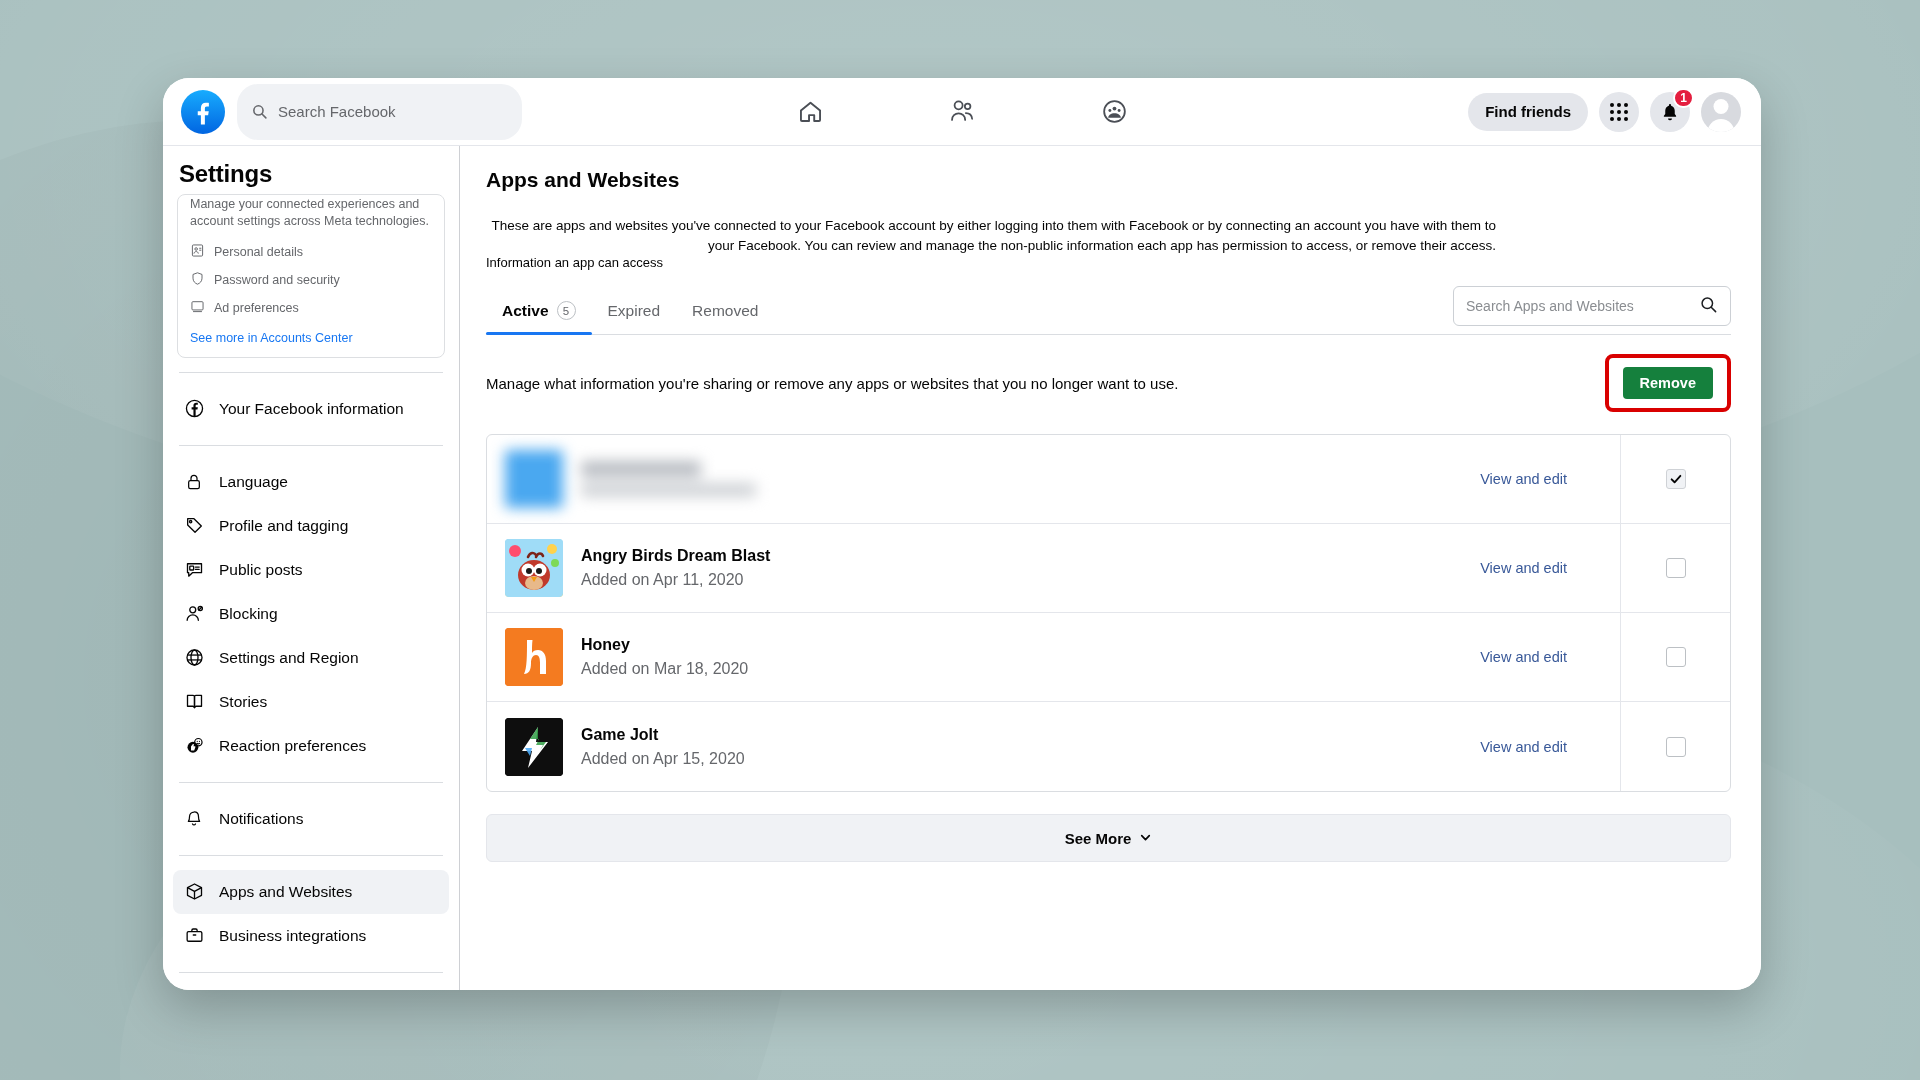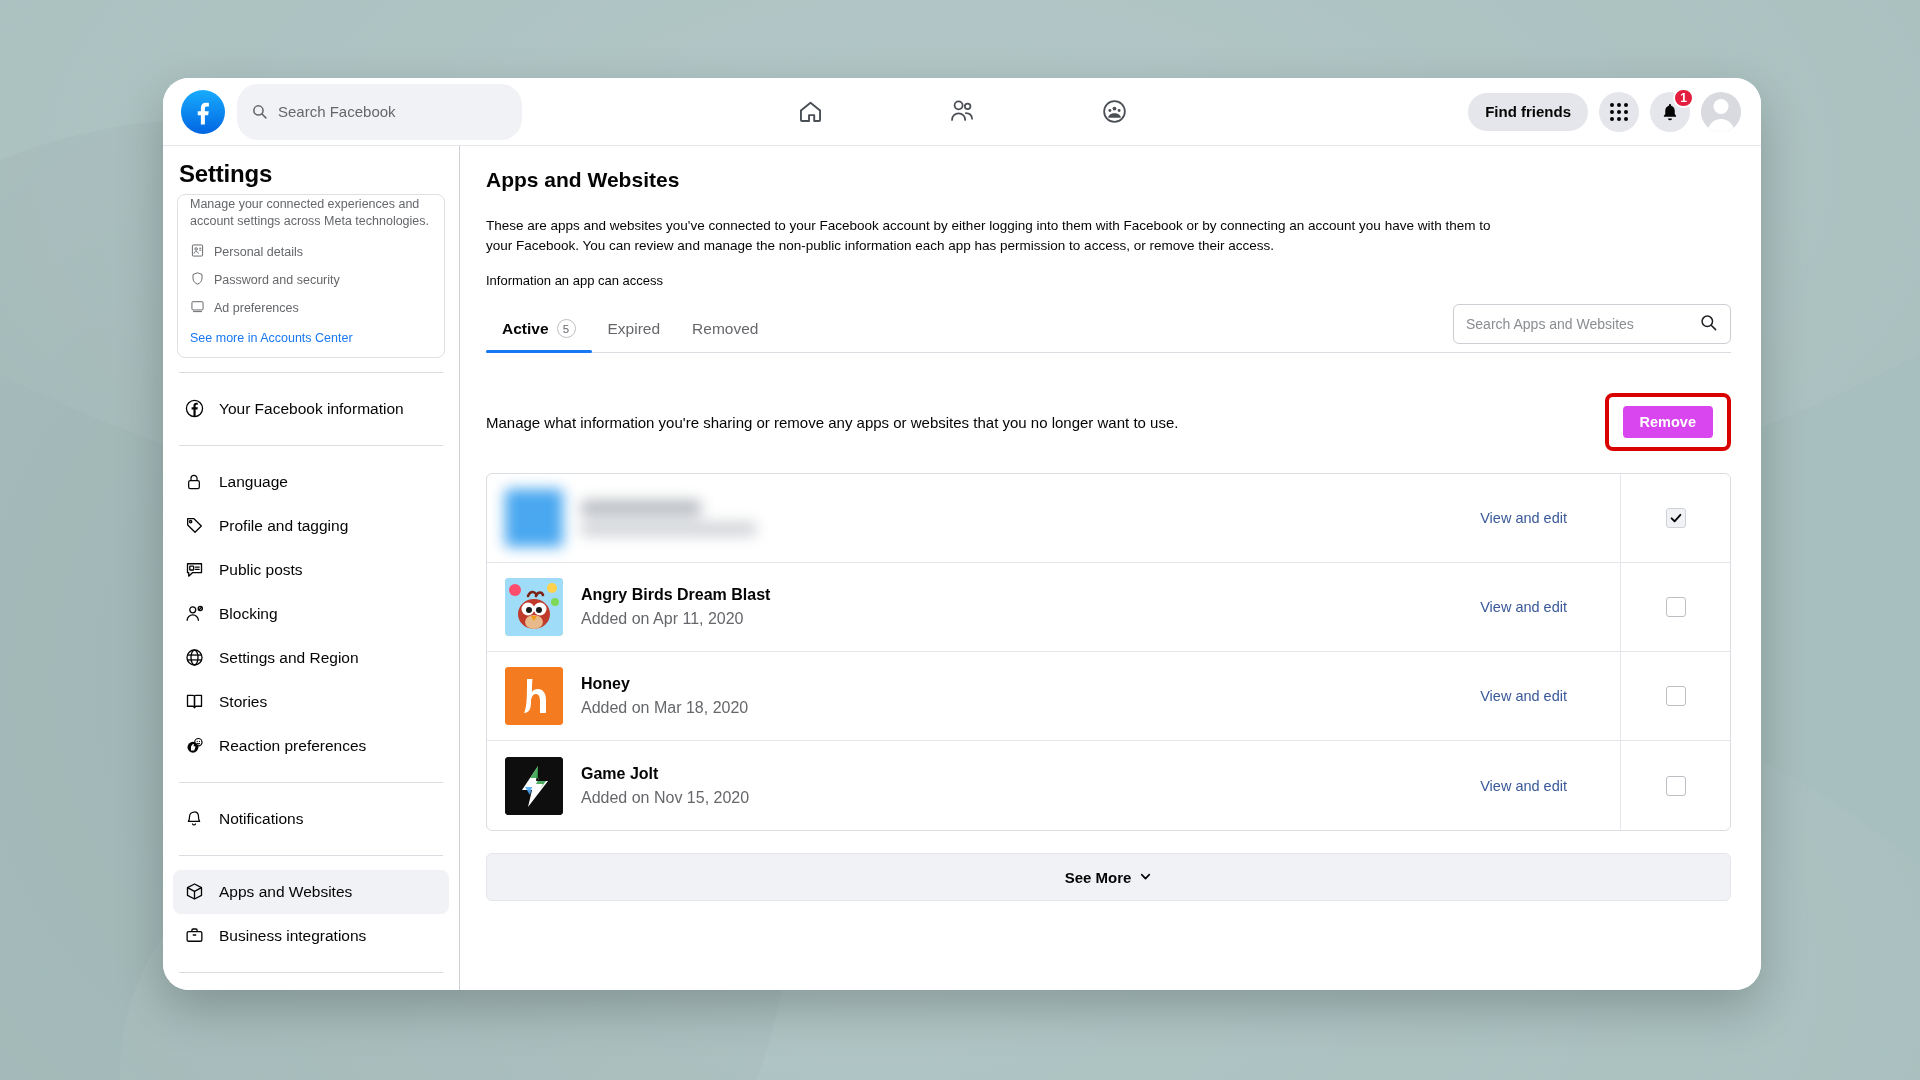--- a/index.html
+++ b/index.html
@@ -201,34 +201,34 @@
     overflow: hidden;
     background: #fff;
   }
   .page-title {
     font-size: 21px; font-weight: 700; color: #050505;
     margin-bottom: 24px;
   }
   .page-desc {
     font-size: 13.5px; color: #050505; line-height: 1.45;
     max-width: 1010px;
-    margin-bottom: 18px;
+    text-align: right;
   }
   .info-link {
     font-size: 13px; color: #050505;
     margin-bottom: 16px;
     cursor: pointer;
   }
 
   
   .tabs-row {
     display: flex; align-items: flex-end;
     border-bottom: 1px solid #dadde1;
     position: relative;
-    margin-bottom: 40px;
+    margin-bottom: 19px;
   }
   .tab {
     display: flex; align-items: center; gap: 8px;
     padding: 10px 16px 14px 16px;
     font-size: 15.5px; color: #65676b; font-weight: 400;
     cursor: pointer;
     position: relative;
   }
   .tab.active { color: #050505; font-weight: 700; }
   .tab.active::after {
@@ -267,21 +267,21 @@
   .manage-text { font-size: 15px; color: #050505; }
   .remove-annot {
     margin-left: auto;
     border: 4px solid #d90000;
     border-radius: 8px;
     padding: 9px 14px;
     display: flex; align-items: center; justify-content: center;
     background: #fff;
   }
   .remove-btn {
-    background: #d946ef;
+    background: #15803d;
     color: #fff;
     font-size: 14.5px; font-weight: 700;
     border: none; border-radius: 4px;
     padding: 8px 17px;
     cursor: pointer;
     font-family: "Liberation Sans", sans-serif;
   }
 
   
   .app-list {
@@ -734,21 +734,21 @@
             <div class="app-icon gamejolt-ic">
               <svg width="58" height="58" viewBox="0 0 58 58">
                 <rect width="58" height="58" fill="#0e0e0e"></rect>
                 <path d="M33 9 17 33h10l-4 17 20-26H31z" fill="#ffffff"></path>
                 <path d="M33 9 25 21h9l-3 6h7l-3 5 6-8h-8z" fill="#2f9e44" opacity="0.85"></path>
                 <path d="M20 30h7l-2 8z" fill="#4dabf7" opacity="0.9"></path>
               </svg>
             </div>
             <div class="app-texts">
               <div class="app-name">Game Jolt</div>
-              <div class="app-date">Added on Nov 15, 2020</div>
+              <div class="app-date">Added on Apr 15, 2020</div>
             </div>
           </div>
           <div class="app-viewedit">View and edit</div>
           <div class="app-check-cell">
             <div class="checkbox"></div>
           </div>
         </div>
       </div>
 
       <div class="see-more">

